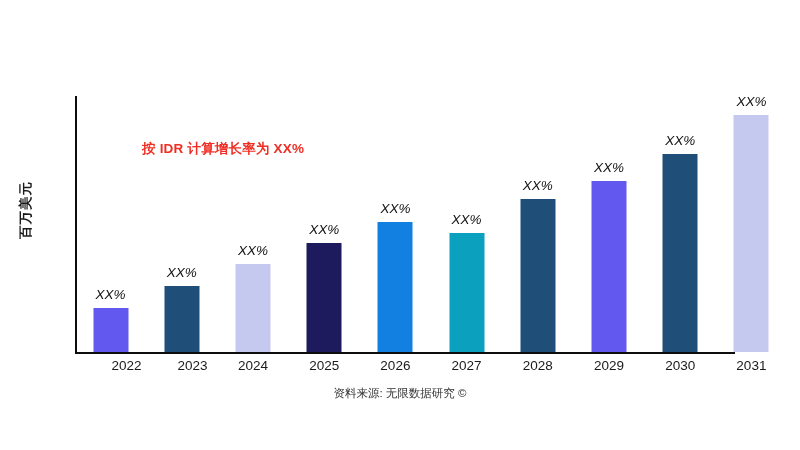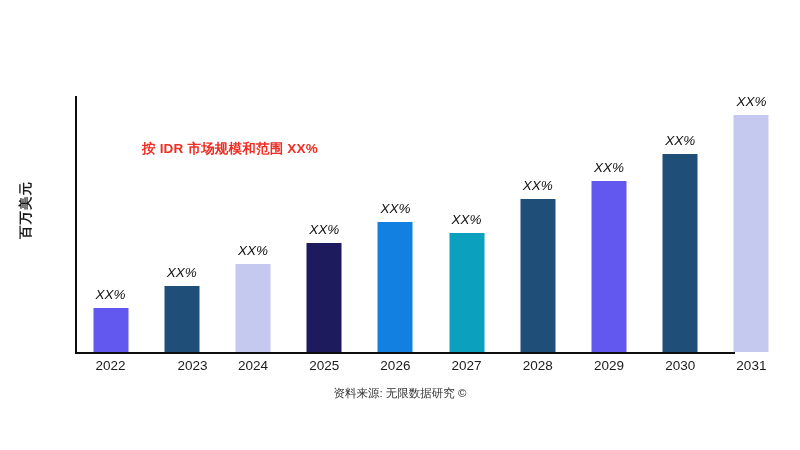--- a/index.html
+++ b/index.html
@@ -160,21 +160,21 @@
 
 
   <div class="ylabel-wrap">
     <div class="ylabel">百万美元</div>
   </div>
 
   <div class="plot">
     <div class="axis-y"></div>
     <div class="axis-x"></div>
 
-    <div class="growth-note">按 IDR 市场规模和范围 XX%</div>
+    <div class="growth-note">按 IDR 计算增长率为 XX%</div>
 
     <div class="bars" id="bars-layer">
         <div class="bar-slot" style="left: 0px;">
           <div class="bar" title="2022" style="height: 43.8519px; background: rgb(98, 87, 239);"></div>
           <div class="bar-value" style="bottom: 49.8519px;">XX%</div>
         </div>
         <div class="bar-slot" style="left: 71.2px;">
           <div class="bar" title="2023" style="height: 66.3704px; background: rgb(31, 78, 121);"></div>
           <div class="bar-value" style="bottom: 72.3704px;">XX%</div>
         </div>
@@ -207,21 +207,21 @@
           <div class="bar-value" style="bottom: 203.926px;">XX%</div>
         </div>
         <div class="bar-slot" style="left: 640.8px;">
           <div class="bar" title="2031" style="height: 237.037px; background: rgb(197, 200, 239);"></div>
           <div class="bar-value" style="bottom: 243.037px;">XX%</div>
         </div>
       </div>
   </div>
 
   <div class="xticks" id="xticks-layer">
-      <div class="xtick" style="left: 0px;">2022</div>
+      <div class="xtick" style="left: 16px;">2022</div>
       <div class="xtick" style="left: 82px;">2023</div>
       <div class="xtick" style="left: 142.4px;">2024</div>
       <div class="xtick" style="left: 213.6px;">2025</div>
       <div class="xtick" style="left: 284.8px;">2026</div>
       <div class="xtick" style="left: 356px;">2027</div>
       <div class="xtick" style="left: 427.2px;">2028</div>
       <div class="xtick" style="left: 498.4px;">2029</div>
       <div class="xtick" style="left: 569.6px;">2030</div>
       <div class="xtick" style="left: 640.8px;">2031</div>
     </div>

